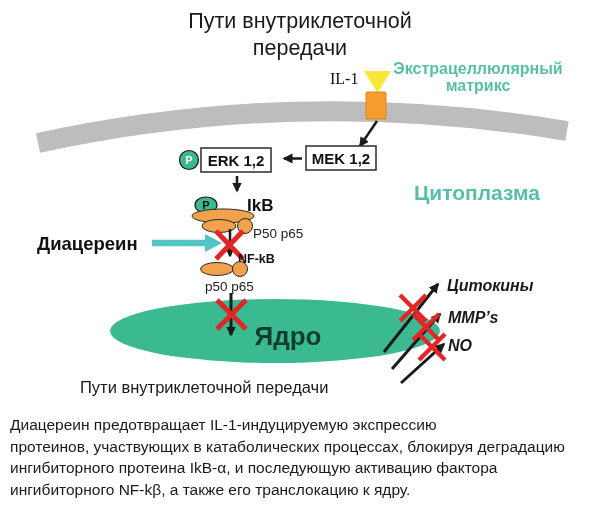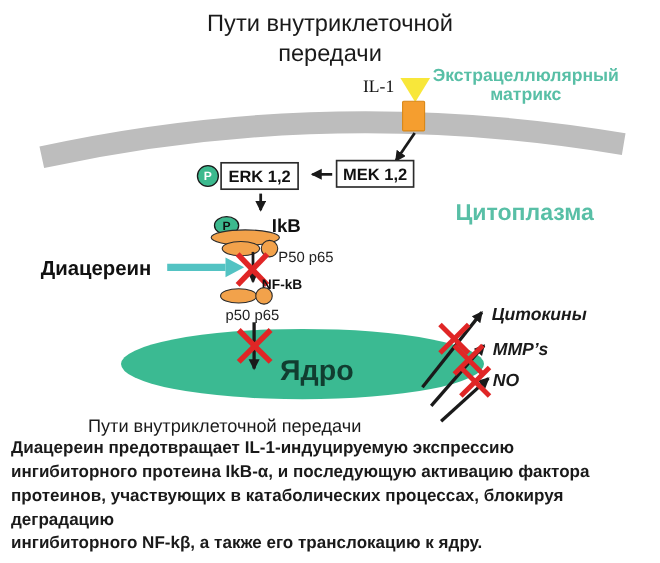--- a/index.html
+++ b/index.html
@@ -22,22 +22,22 @@
   .diac{fill:#111;font-size:18.5px;font-weight:bold;}
   .nfkb{fill:#111;font-size:12.5px;font-weight:bold;}
   .nuc{fill:#113d30;font-size:26px;font-weight:bold;text-anchor:middle;}
   .outlab{fill:#1a1a1a;font-size:16px;font-weight:bold;font-style:italic;}
   .caption{fill:#1a1a1a;font-size:16.5px;}
   .blk{stroke:#1a1a1a;fill:none;}
   .redx{stroke:#e02626;stroke-width:5;stroke-linecap:butt;}
   .redx-s{stroke:#e02626;stroke-width:4.5;stroke-linecap:butt;}
   .orange{fill:#f2a24b;stroke:#2b2b2b;stroke-width:1;}
   .desc{
-    position:absolute;left:10px;top:397px;width:584px;
-    font-size:15.5px;line-height:21.5px;color:#1a1a1a;font-weight:bold;
+    position:absolute;left:10px;top:414px;width:584px;
+    font-size:15.5px;line-height:21.5px;color:#1a1a1a;
   }
 </style>
 </head>
 <body>
 
 <div class="stage">
 <svg width="600" height="410" viewBox="0 0 600 410">
   <defs>
     <marker id="ah" markerUnits="userSpaceOnUse" markerWidth="12" markerHeight="12" refX="8.5" refY="5" orient="auto">
       <path d="M0,0 L10,5 L0,10 Z" fill="#1a1a1a"></path>
@@ -124,17 +124,17 @@
   <text class="outlab" x="447" y="291">Цитокины</text>
   <text class="outlab" x="448" y="323">MMP’s</text>
   <text class="outlab" x="448" y="351">NO</text>
 
   <text class="caption" x="80" y="393">Пути внутриклеточной передачи</text>
 </svg>
 
 
 <div class="desc">
   <div>Диацереин предотвращает IL-1-индуцируемую экспрессию</div>
+  <div>протеинов, участвующих в катаболических процессах, блокируя деградацию</div>
   <div>ингибиторного протеина IkB-α, и последующую активацию фактора</div>
-  <div>протеинов, участвующих в катаболических процессах, блокируя деградацию</div>
   <div>ингибиторного NF-kβ, а также его транслокацию к ядру.</div>
 </div>
 </div>
 
 </body></html>

